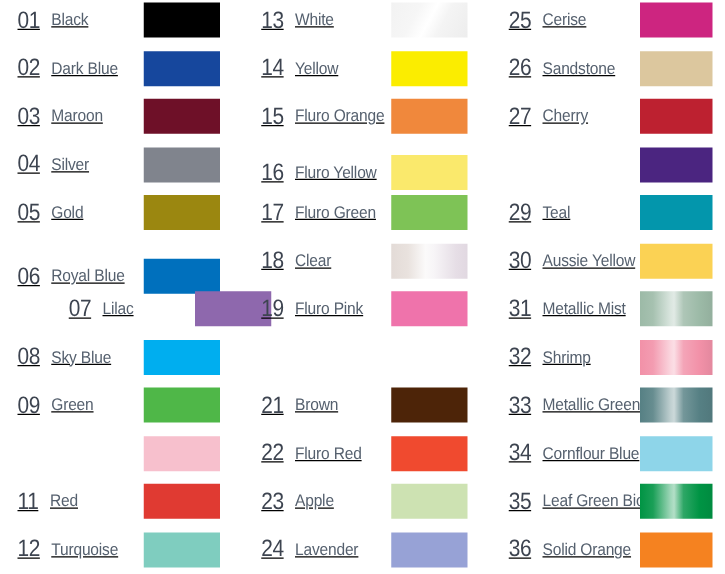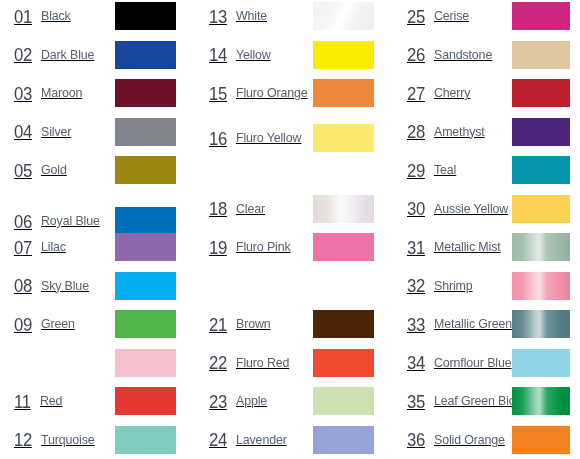--- a/index.html
+++ b/index.html
@@ -122,21 +122,21 @@
         </div>
         <div class="swatch-chip" style="background: rgb(155, 135, 16);"></div>
       </div>
       <div class="swatch-row" style="top: 207px;">
         <div class="swatch-label-group">
           <span class="swatch-number">06</span>
           <span class="swatch-name">Royal Blue</span>
         </div>
         <div class="swatch-chip" style="background: rgb(0, 112, 189);"></div>
       </div>
-      <div class="swatch-row" style="top: 233px;">
+      <div class="swatch-row" style="top: 233px; margin-left: 41px;">
         <div class="swatch-label-group">
           <span class="swatch-number">07</span>
           <span class="swatch-name">Lilac</span>
         </div>
         <div class="swatch-chip" style="background: rgb(142, 104, 173);"></div>
       </div>
       <div class="swatch-row" style="top: 271.5px;">
         <div class="swatch-label-group">
           <span class="swatch-number">08</span>
           <span class="swatch-name">Sky Blue</span>
@@ -190,20 +190,27 @@
         </div>
         <div class="swatch-chip" style="background: rgb(240, 136, 60);"></div>
       </div>
       <div class="swatch-row" style="top: 124px;">
         <div class="swatch-label-group">
           <span class="swatch-number">16</span>
           <span class="swatch-name">Fluro Yellow</span>
         </div>
         <div class="swatch-chip" style="background: rgb(250, 233, 108);"></div>
       </div>
+      <div class="swatch-row" style="top: 156px;">
+        <div class="swatch-label-group">
+          <span class="swatch-number">17</span>
+          <span class="swatch-name">Fluro Green</span>
+        </div>
+        <div class="swatch-chip" style="background: rgb(126, 195, 86);"></div>
+      </div>
       <div class="swatch-row" style="top: 194.5px;">
         <div class="swatch-label-group">
           <span class="swatch-number">18</span>
           <span class="swatch-name">Clear</span>
         </div>
         <div class="swatch-chip" style="background: linear-gradient(to right, rgb(227, 219, 215) 0%, rgb(233, 226, 222) 22%, rgb(251, 250, 250) 45%, rgb(247, 245, 247) 56%, rgb(230, 222, 230) 85%, rgb(225, 216, 225) 100%);"></div>
       </div>
       <div class="swatch-row" style="top: 233px;">
         <div class="swatch-label-group">
           <span class="swatch-number">19</span>
@@ -256,24 +263,20 @@
         <div class="swatch-chip" style="background: rgb(220, 199, 158);"></div>
       </div>
       <div class="swatch-row" style="top: 79px;">
         <div class="swatch-label-group">
           <span class="swatch-number">27</span>
           <span class="swatch-name">Cherry</span>
         </div>
         <div class="swatch-chip" style="background: rgb(189, 33, 48);"></div>
       </div>
       <div class="swatch-row" style="top: 117.5px;">
-        <div class="swatch-label-group">
-          <span class="swatch-number">28</span>
-          <span class="swatch-name">Amethyst</span>
-        </div>
         <div class="swatch-chip" style="background: rgb(75, 37, 128);"></div>
       </div>
       <div class="swatch-row" style="top: 156px;">
         <div class="swatch-label-group">
           <span class="swatch-number">29</span>
           <span class="swatch-name">Teal</span>
         </div>
         <div class="swatch-chip" style="background: rgb(3, 150, 172);"></div>
       </div>
       <div class="swatch-row" style="top: 194.5px;">

